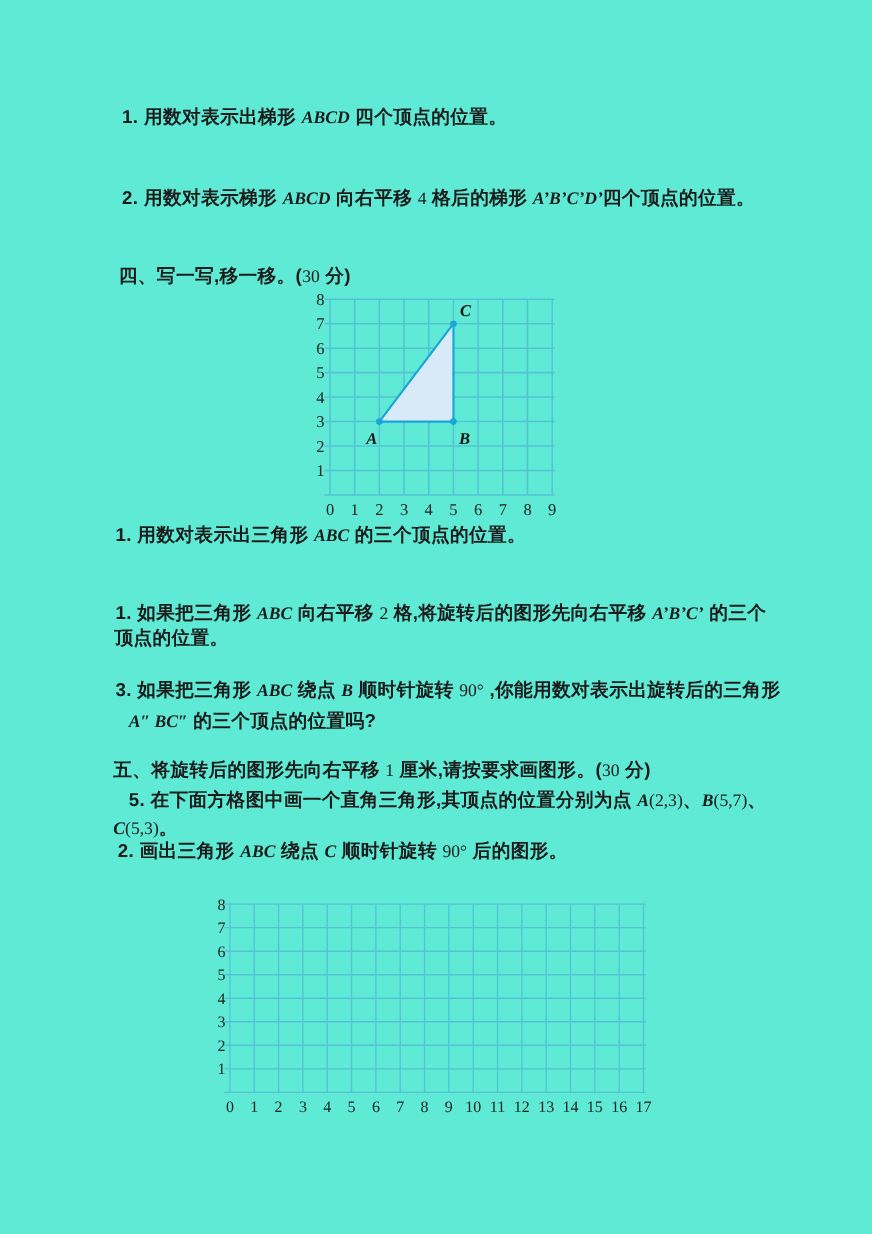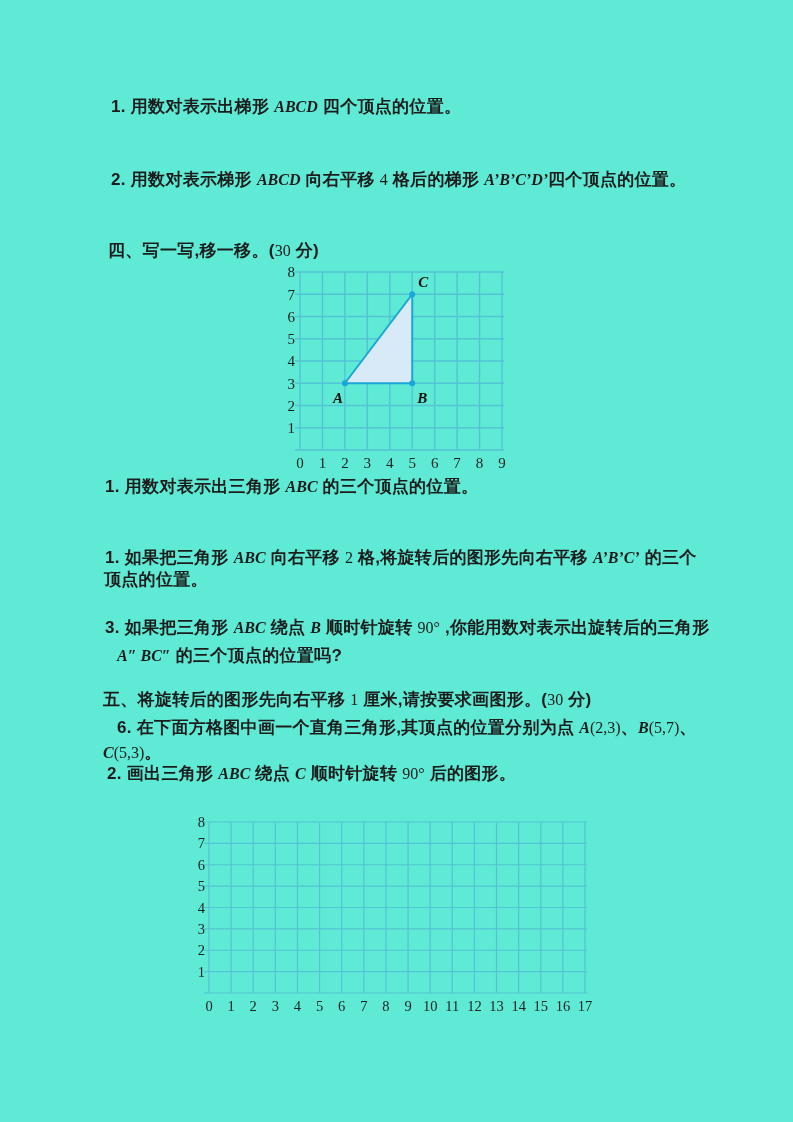--- a/index.html
+++ b/index.html
@@ -104,21 +104,21 @@
       </svg>
     </div>
 
   <p class="line" style="left:105px;top:477px"><span class="seg-cn">1. 用数对表示出三角形 </span><span class="seg-lt">ABC</span><span class="seg-cn"> 的三个顶点的位置。</span></p>
   <p class="line" style="left:105px;top:548px"><span class="seg-cn">1. 如果把三角形 </span><span class="seg-lt">ABC</span><span class="seg-cn"> 向右平移 </span><span class="seg-sf">2</span><span class="seg-cn"> 格,将旋转后的图形先向右平移 </span><span class="seg-lt">A’B’C’</span><span class="seg-cn"> 的三个</span></p>
   <p class="line" style="left:104px;top:570px"><span class="seg-cn">顶点的位置。</span></p>
   <p class="line" style="left:105px;top:618px"><span class="seg-cn">3. 如果把三角形 </span><span class="seg-lt">ABC</span><span class="seg-cn"> 绕点 </span><span class="seg-lt">B</span><span class="seg-cn"> 顺时针旋转 </span><span class="seg-sf">90°</span><span class="seg-cn"> ,你能用数对表示出旋转后的三角形</span></p>
   <p class="line" style="left:117px;top:646px"><span class="seg-lt">A″ BC″</span><span class="seg-cn"> 的三个顶点的位置吗?</span></p>
 
   <p class="line" style="left:103px;top:690px"><span class="seg-cn">五、将旋转后的图形先向右平移 </span><span class="seg-sf">1</span><span class="seg-cn"> 厘米,请按要求画图形。(</span><span class="seg-sf">30</span><span class="seg-cn"> 分)</span></p>
-  <p class="line" style="left:117px;top:718px"><span class="seg-cn">6. 在下面方格图中画一个直角三角形,其顶点的位置分别为点 </span><span class="seg-lt">A</span><span class="seg-sf">(2,3)</span><span class="seg-cn">、</span><span class="seg-lt">B</span><span class="seg-sf">(5,7)</span><span class="seg-cn">、</span></p>
+  <p class="line" style="left:117px;top:718px"><span class="seg-cn">5. 在下面方格图中画一个直角三角形,其顶点的位置分别为点 </span><span class="seg-lt">A</span><span class="seg-sf">(2,3)</span><span class="seg-cn">、</span><span class="seg-lt">B</span><span class="seg-sf">(5,7)</span><span class="seg-cn">、</span></p>
   <p class="line" style="left:103px;top:743px"><span class="seg-lt">C</span><span class="seg-sf">(5,3)</span><span class="seg-cn">。</span></p>
   <p class="line" style="left:107px;top:764px"><span class="seg-cn">2. 画出三角形 </span><span class="seg-lt">ABC</span><span class="seg-cn"> 绕点 </span><span class="seg-lt">C</span><span class="seg-cn"> 顺时针旋转 </span><span class="seg-sf">90°</span><span class="seg-cn"> 后的图形。</span></p>
 
   <div class="chart" style="left:195px;top:813px;width:406px;height:202px">
       <svg width="406" height="202" viewBox="0 0 406 202">
         <g stroke="#54c3d6" stroke-width="1.2">
           <line x1="14" y1="9" x2="14" y2="180"></line>
           <line x1="36.11764705882353" y1="9" x2="36.11764705882353" y2="180"></line>
           <line x1="58.23529411764706" y1="9" x2="58.23529411764706" y2="180"></line>
           <line x1="80.35294117647058" y1="9" x2="80.35294117647058" y2="180"></line>

